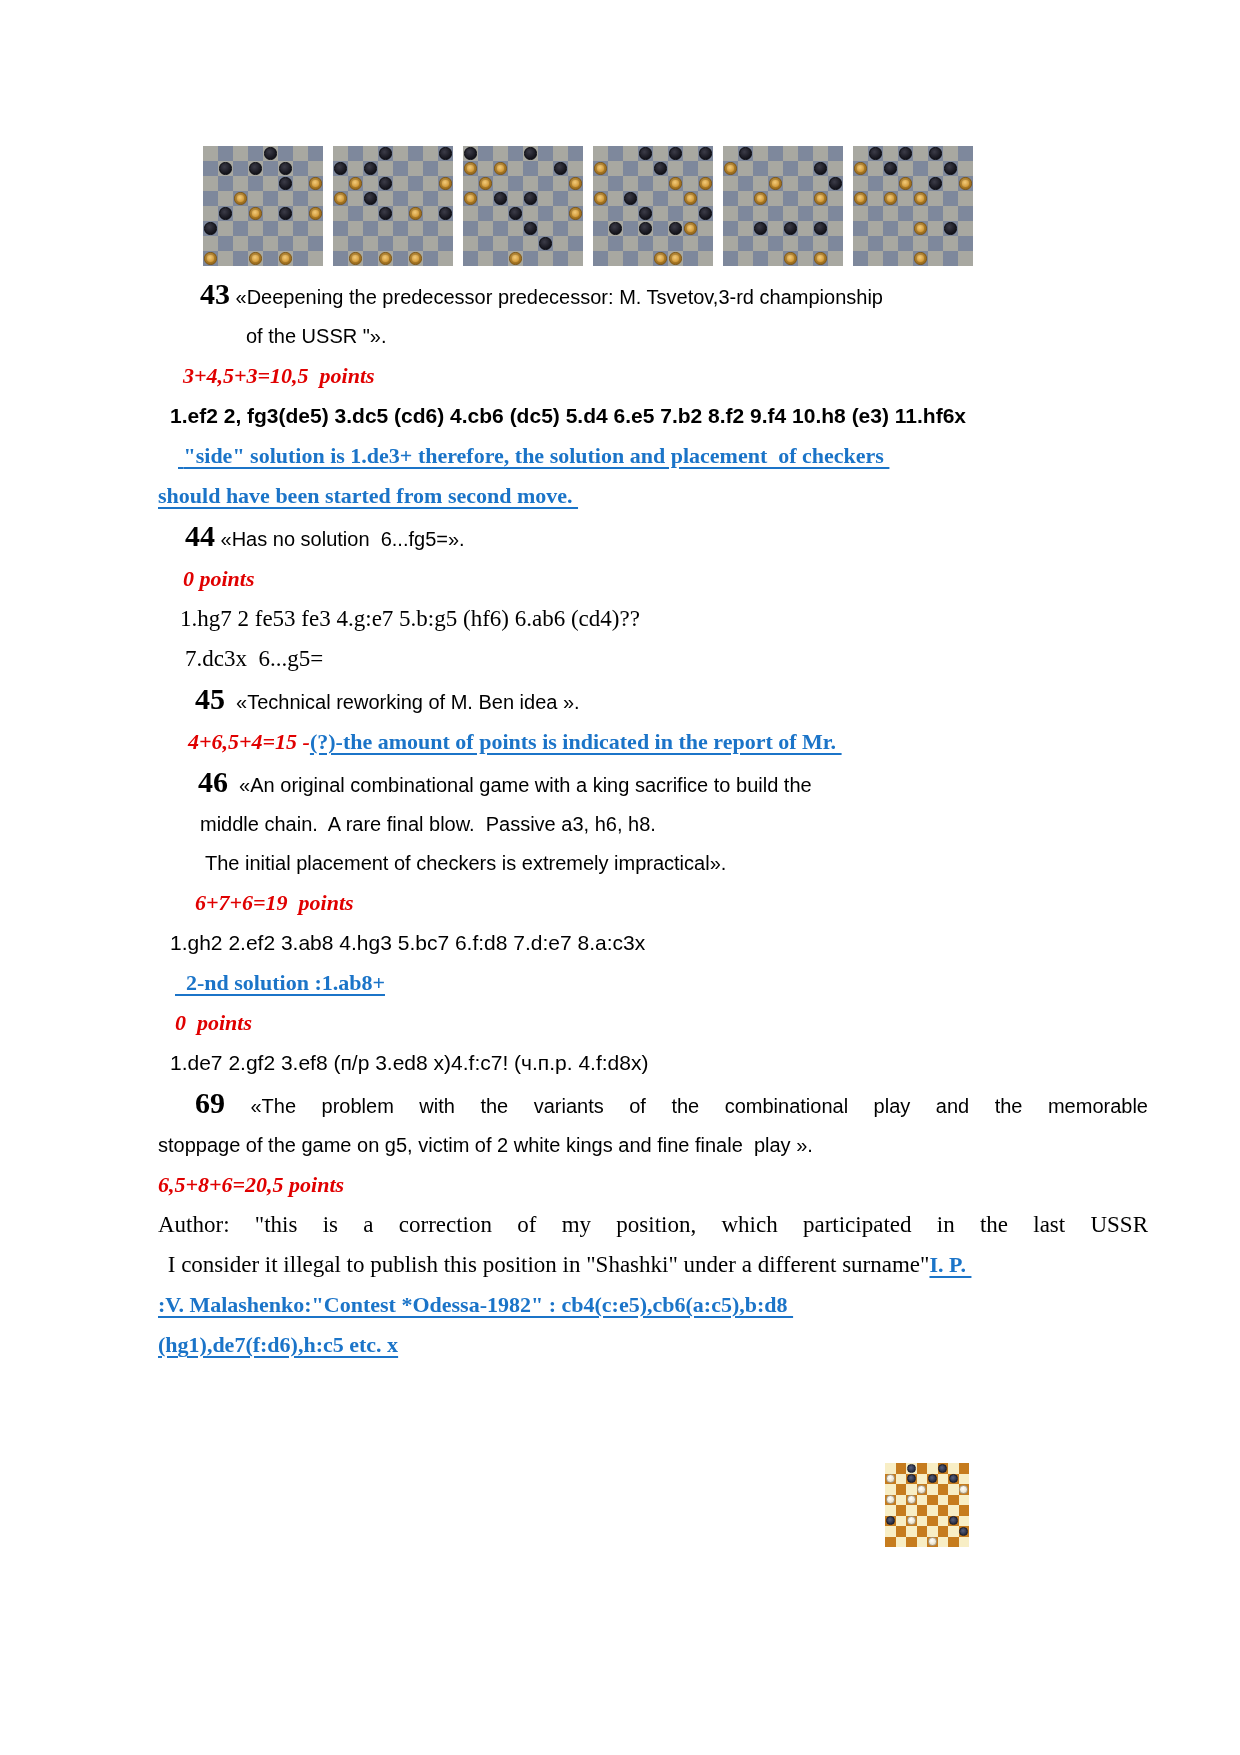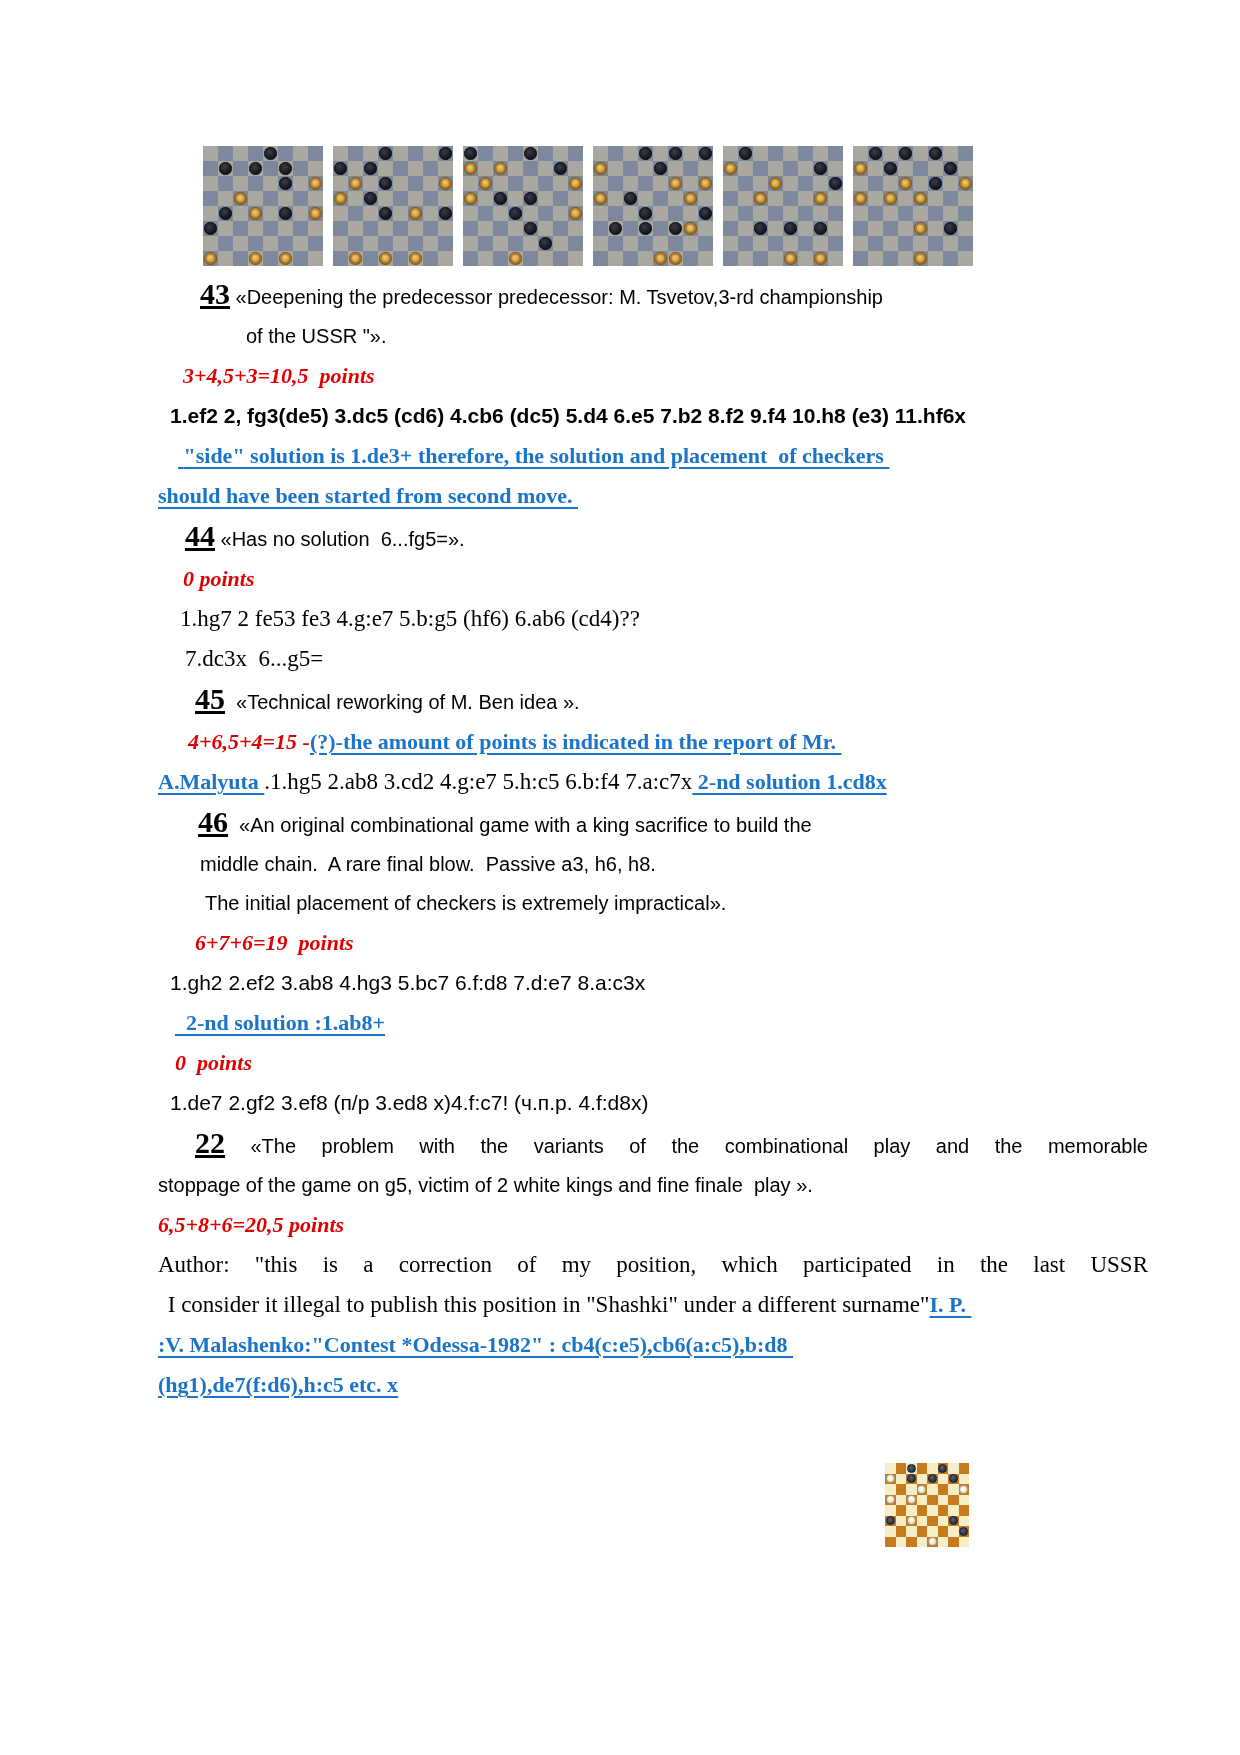--- a/index.html
+++ b/index.html
@@ -9,21 +9,21 @@
   .board{position:relative;flex:0 0 auto;}
   .sq{position:absolute;}
   .piece{position:absolute;border-radius:50%;box-sizing:border-box;}
   .piece-b{background:radial-gradient(circle at 40% 35%, #3c3c48, #15151d 70%);border:1px solid #0a0a10;}
   .piece-g{background:radial-gradient(circle at 45% 40%, #f2ca7a, #c98f2c 60%, #9c6a16);border:1px solid #7d5410;box-shadow:inset 0 0 0 2px rgba(0,0,0,.18);}
   .piece-w{background:radial-gradient(circle at 42% 38%, #ffffff, #e9e1c9 70%);border:1px solid #a39b8a;}
   .piece-n{background:radial-gradient(circle at 42% 38%, #59617c, #272d43 70%);border:1px solid #171b2c;}
   .content{position:absolute;top:280px;left:158px;width:990px;}
   .para{margin:0 0 11px 0;line-height:27px;white-space:pre-wrap;}
   .jst{text-align:justify;text-align-last:justify;}
-  .run-num{font-family:"Liberation Serif",serif;font-weight:bold;font-size:30px;color:#000;text-decoration:underline;}
+  .run-num{font-family:"Liberation Serif",serif;font-weight:bold;font-size:30px;color:#000;}
   .run-sans{font-family:"Liberation Sans",sans-serif;font-size:20px;color:#000;}
   .run-sansmove{font-family:"Liberation Sans",sans-serif;font-size:21px;color:#000;}
   .run-serif{font-family:"Liberation Serif",serif;font-size:23px;color:#000;}
   .run-red{font-family:"Liberation Serif",serif;font-style:italic;font-weight:bold;font-size:22px;color:var(--red,#e00000);}
   .run-blue{font-family:"Liberation Serif",serif;font-weight:bold;font-size:22px;color:var(--blue,#1b74c8);
             text-decoration:underline;text-decoration-thickness:2px;text-underline-offset:4px;}
   .bottom-board{position:absolute;left:885px;top:1463px;}
 </style>
 </head>
 <body>
@@ -523,30 +523,29 @@
       <div class="para" style="padding-left: 25px;"><span class="run-red">3+4,5+3=10,5  points</span></div>
       <div class="para" style="padding-left: 12px; font-weight: bold;"><span class="run-sansmove">1.ef2 2, fg3(de5) 3.dc5 (cd6) 4.cb6 (dc5) 5.d4 6.e5 7.b2 8.f2 9.f4 10.h8 (e3) 11.hf6x</span></div>
       <div class="para" style="padding-left: 20px;"><span class="run-blue"> "side" solution is 1.de3+ therefore, the solution and placement  of checkers </span></div>
       <div class="para" style="padding-left: 0px;"><span class="run-blue">should have been started from second move. </span></div>
       <div class="para" style="padding-left: 27px;"><span class="run-num">44</span><span class="run-sans"> «Has no solution  6...fg5=».</span></div>
       <div class="para" style="padding-left: 25px;"><span class="run-red">0 points</span></div>
       <div class="para" style="padding-left: 22px;"><span class="run-serif">1.hg7 2 fe53 fe3 4.g:e7 5.b:g5 (hf6) 6.ab6 (cd4)??</span></div>
       <div class="para" style="padding-left: 27px;"><span class="run-serif">7.dc3x  6...g5=</span></div>
       <div class="para" style="padding-left: 37px;"><span class="run-num">45</span><span class="run-sans">  «Technical reworking of M. Ben idea ».</span></div>
       <div class="para" style="padding-left: 30px;"><span class="run-red">4+6,5+4=15 -</span><span class="run-blue">(?)-the amount of points is indicated in the report of Mr. </span></div>
-      <div class="para" style="padding-left: 0px;"><span class="run-blue">A.Malyuta </span><span class="run-serif">.1.hg5 2.ab8 3.cd2 4.g:e7 5.h:c5 6.b:f4 7.a:c7x</span><span class="run-blue"> 2-nd solution 1.cd8x</span></div>
       <div class="para" style="padding-left: 40px;"><span class="run-num">46</span><span class="run-sans">  «An original combinational game with a king sacrifice to build the</span></div>
       <div class="para" style="padding-left: 42px;"><span class="run-sans">middle chain.  A rare final blow.  Passive a3, h6, h8.</span></div>
       <div class="para" style="padding-left: 47px;"><span class="run-sans">The initial placement of checkers is extremely impractical».</span></div>
       <div class="para" style="padding-left: 37px;"><span class="run-red">6+7+6=19  points</span></div>
       <div class="para" style="padding-left: 12px;"><span class="run-sansmove">1.gh2 2.ef2 3.ab8 4.hg3 5.bc7 6.f:d8 7.d:e7 8.a:c3x</span></div>
       <div class="para" style="padding-left: 17px;"><span class="run-blue">  2-nd solution :1.ab8+</span></div>
       <div class="para" style="padding-left: 17px;"><span class="run-red">0  points</span></div>
       <div class="para" style="padding-left: 12px;"><span class="run-sansmove">1.de7 2.gf2 3.ef8 (п/р 3.ed8 x)4.f:c7! (ч.п.р. 4.f:d8x)</span></div>
-      <div class="para jst" style="padding-left: 37px;"><span class="run-num">22</span><span class="run-sans"> «The problem with the variants of the combinational play and the memorable</span></div>
+      <div class="para jst" style="padding-left: 37px;"><span class="run-num">69</span><span class="run-sans"> «The problem with the variants of the combinational play and the memorable</span></div>
       <div class="para" style="padding-left: 0px;"><span class="run-sans">stoppage of the game on g5, victim of 2 white kings and fine finale  play ».</span></div>
       <div class="para" style="padding-left: 0px;"><span class="run-red">6,5+8+6=20,5 points</span></div>
       <div class="para jst" style="padding-left: 0px;"><span class="run-serif">Author: "this is a correction of my position, which participated in the last USSR</span></div>
       <div class="para" style="padding-left: 4px;"><span class="run-serif"> I consider it illegal to publish this position in "Shashki" under a different surname"</span><span class="run-blue">I. P. </span></div>
       <div class="para" style="padding-left: 0px;"><span class="run-blue">:V. Malashenko:"Contest *Odessa-1982" : cb4(c:e5),cb6(a:c5),b:d8 </span></div>
       <div class="para" style="padding-left: 0px;"><span class="run-blue">(hg1),de7(f:d6),h:c5 etc. x</span></div>
     </div>
   <div class="bottom-board board" id="bottomBoard" style="width: 84px; height: 84px;">
       <div class="sq" style="left: 0px; top: 0px; width: 10.5px; height: 10.5px; background: rgb(248, 238, 197);"></div>
       <div class="sq" style="left: 10.5px; top: 0px; width: 10.5px; height: 10.5px; background: rgb(198, 124, 30);"></div>

